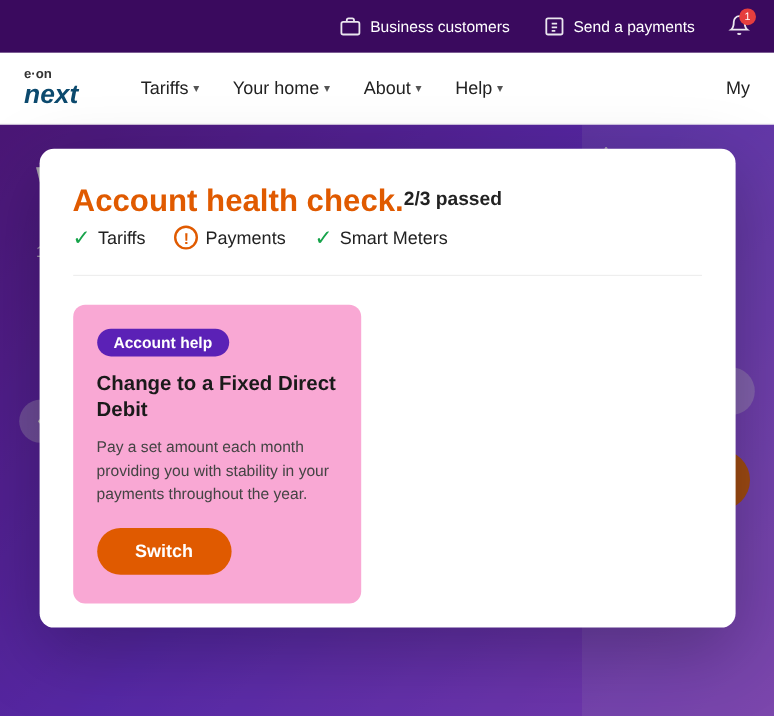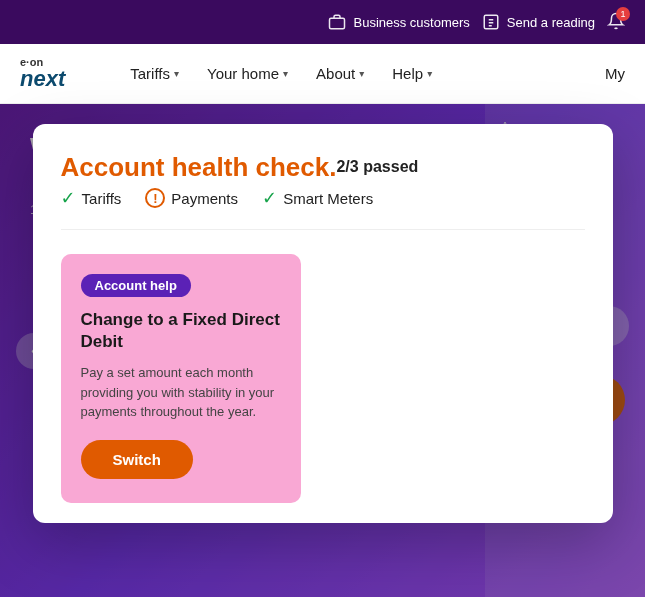--- a/index.html
+++ b/index.html
@@ -13,21 +13,21 @@
     }
 
     
     .top-bar {
       background: #3a0a5e;
       height: 44px;
       display: flex;
       align-items: center;
       justify-content: flex-end;
       padding: 0 20px;
-      gap: 12px;
+      gap: 28px;
     }
     .top-bar-item {
       display: flex;
       align-items: center;
       gap: 7px;
       color: #fff;
       font-size: 13px;
       cursor: pointer;
       text-decoration: none;
     }
@@ -55,21 +55,21 @@
       justify-content: center;
     }
 
     
     .nav-bar {
       background: #fff;
       height: 60px;
       display: flex;
       align-items: center;
       padding: 0 20px;
-      gap: 13px;
+      gap: 0;
       border-bottom: 1px solid #eee;
       position: relative;
     }
     .logo {
       margin-right: 40px;
     }
     .logo-text {
       display: flex;
       flex-direction: column;
       line-height: 1;
@@ -325,21 +325,21 @@
       <rect x="2" y="7" width="20" height="14" rx="2"></rect>
       <path d="M16 7V5a2 2 0 0 0-2-2h-4a2 2 0 0 0-2 2v2"></path>
     </svg>
     <span>Business customers</span>
   </a>
   <a class="top-bar-item">
     <svg class="top-bar-icon" viewBox="0 0 24 24" fill="none" stroke="white" stroke-width="2">
       <rect x="3" y="3" width="18" height="18" rx="2"></rect>
       <path d="M9 9h6M9 13h6M9 17h4"></path>
     </svg>
-    <span>Send a reading</span>
+    <span>Send a payments</span>
   </a>
   <div class="top-bar-item notification-badge">
     <svg class="top-bar-icon" viewBox="0 0 24 24" fill="none" stroke="white" stroke-width="2">
       <path d="M18 8A6 6 0 0 0 6 8c0 7-3 9-3 9h18s-3-2-3-9"></path>
       <path d="M13.73 21a2 2 0 0 1-3.46 0"></path>
     </svg>
     <span class="badge-count">1</span>
   </div>
 </div>
 

